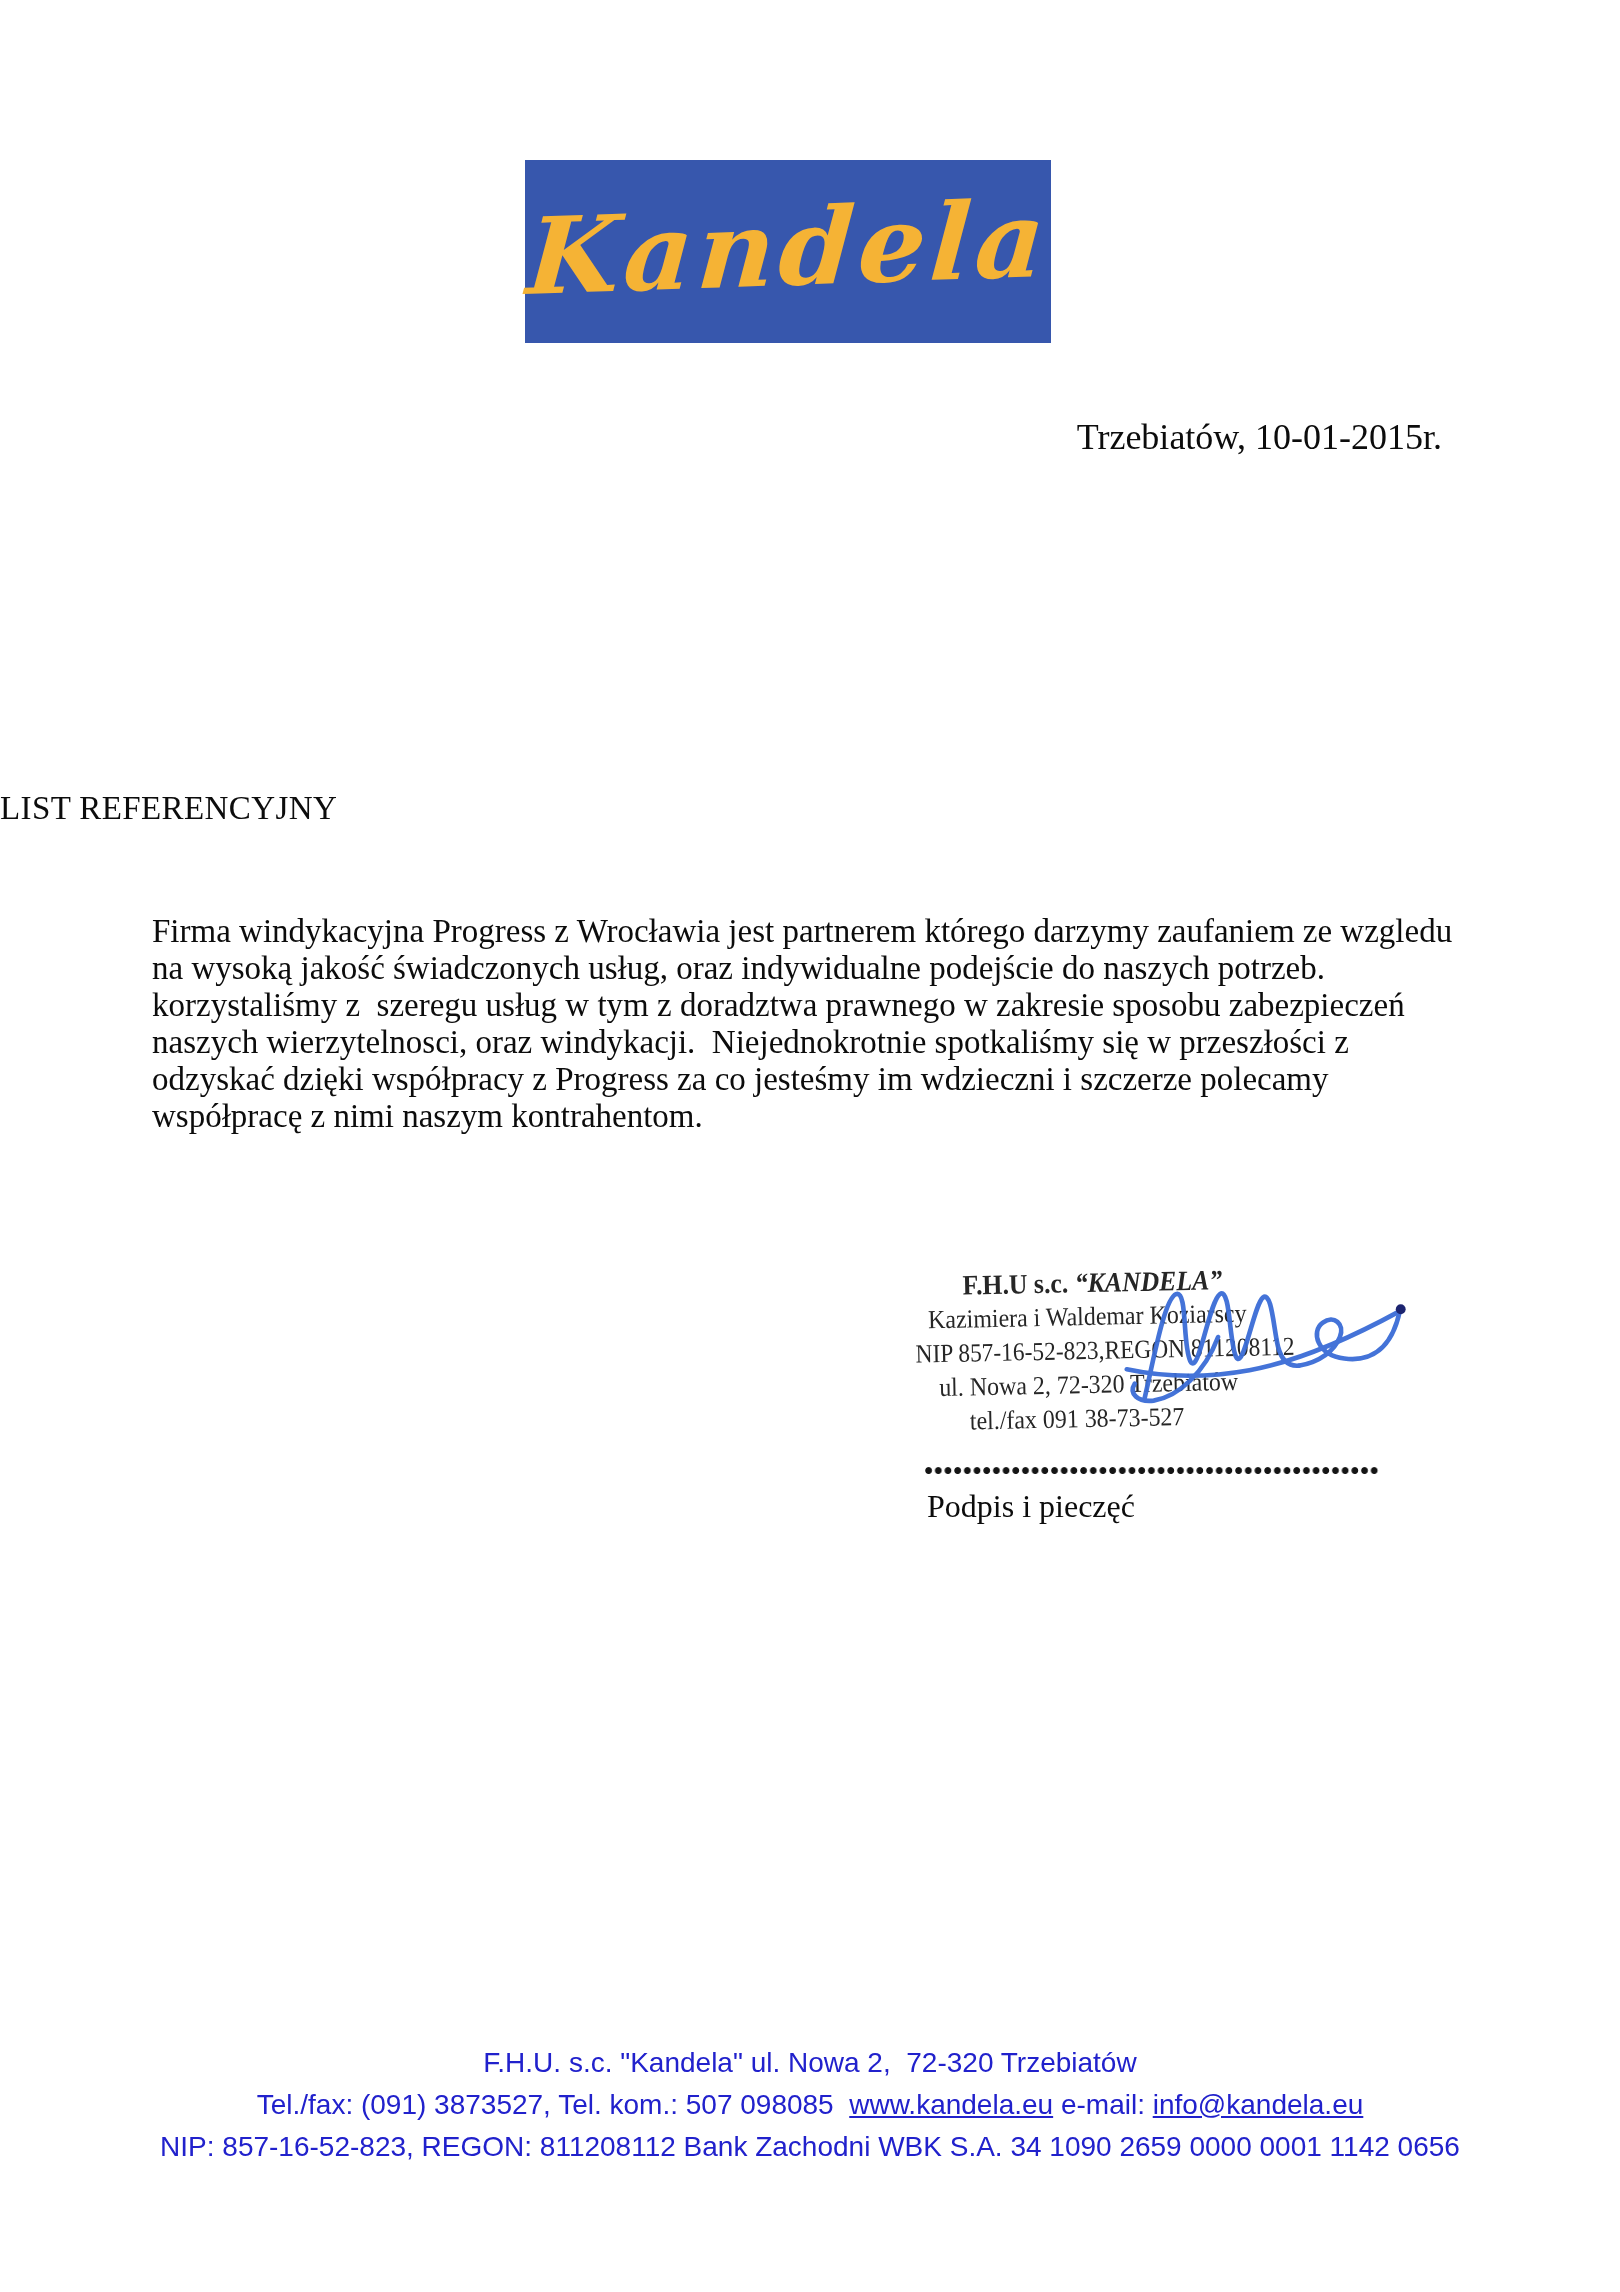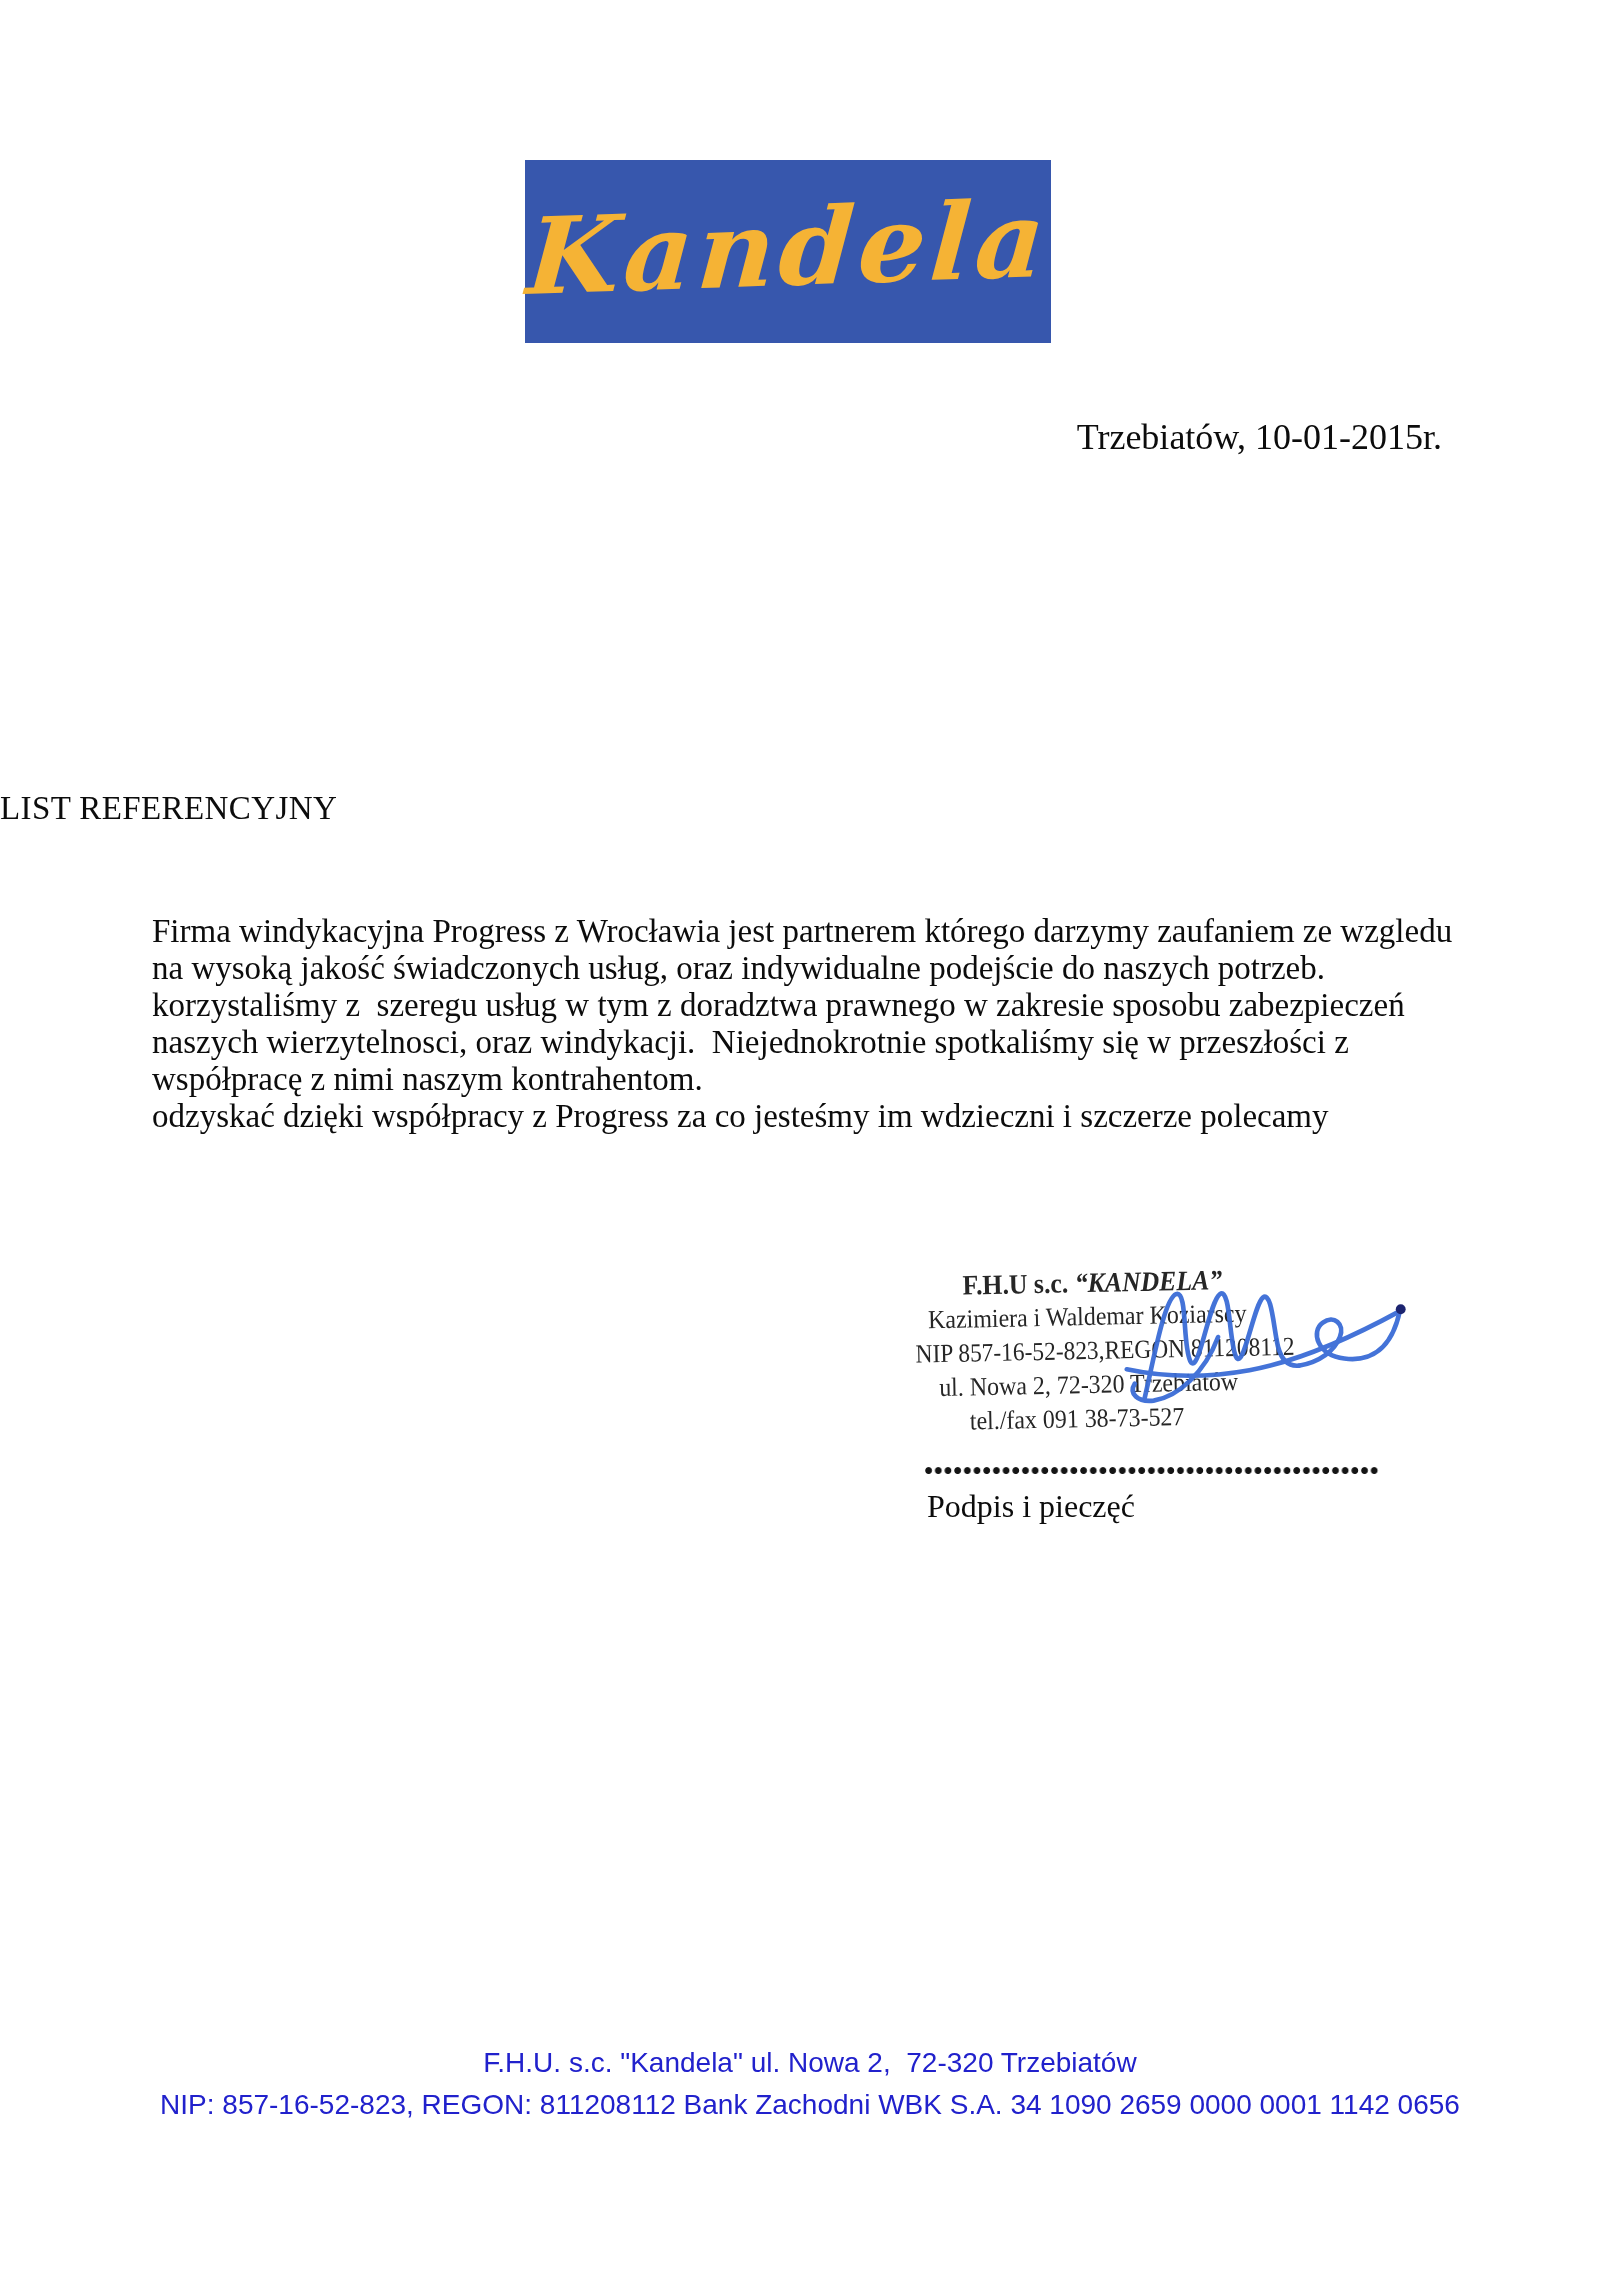--- a/index.html
+++ b/index.html
@@ -101,22 +101,22 @@
 
   <div class="date-line">Trzebiatów, 10-01-2015r.</div>
 
   <div class="letter-title">LIST REFERENCYJNY</div>
 
   <div class="letter-body">
     <div class="body-line">Firma windykacyjna Progress z Wrocławia jest partnerem którego darzymy zaufaniem ze wzgledu</div>
     <div class="body-line">na wysoką jakość świadczonych usług, oraz indywidualne podejście do naszych potrzeb.</div>
     <div class="body-line">korzystaliśmy z  szeregu usług w tym z doradztwa prawnego w zakresie sposobu zabezpieczeń</div>
     <div class="body-line">naszych wierzytelnosci, oraz windykacji.  Niejednokrotnie spotkaliśmy się w przeszłości z</div>
+    <div class="body-line">odzyskać dzięki współpracy z Progress za co jesteśmy im wdzieczni i szczerze polecamy</div>
     <div class="body-line">współpracę z nimi naszym kontrahentom.</div>
-    <div class="body-line">odzyskać dzięki współpracy z Progress za co jesteśmy im wdzieczni i szczerze polecamy</div>
   </div>
 
   <div class="stamp">
     <div class="stamp-line stamp-line1"><span>F.H.U s.c. </span><span class="stamp-name">“KANDELA”</span></div>
     <div class="stamp-line">Kazimiera i Waldemar Koziarscy</div>
     <div class="stamp-line">NIP 857-16-52-823,REGON 811208112</div>
     <div class="stamp-line">ul. Nowa 2, 72-320 Trzebiatów</div>
     <div class="stamp-line">tel./fax 091 38-73-527</div>
   </div>
 
@@ -144,17 +144,18 @@
     </g>
     <circle cx="434" cy="64" r="5.5" fill="#1c2470"></circle>
   </svg>
 
   <div class="dotted-line"></div>
 
   <div class="signature-caption">Podpis i pieczęć</div>
 
   <div class="footer">
     <div class="footer-line"><span>F.H.U. s.c. "Kandela" ul. Nowa 2,  72-320 Trzebiatów</span></div>
+    <div class="footer-line"><span>Tel./fax: (091) 3873527, Tel. kom.: 507 098085  </span><span class="flink">www.kandela.eu</span><span> e-mail: </span><span class="flink">info@kandela.eu</span></div>
     <div class="footer-line"><span>NIP: 857-16-52-823, REGON: 811208112 Bank Zachodni WBK S.A. 34 1090 2659 0000 0001 1142 0656</span></div>
   </div>
 
 </div>
 
 
 </body></html>

